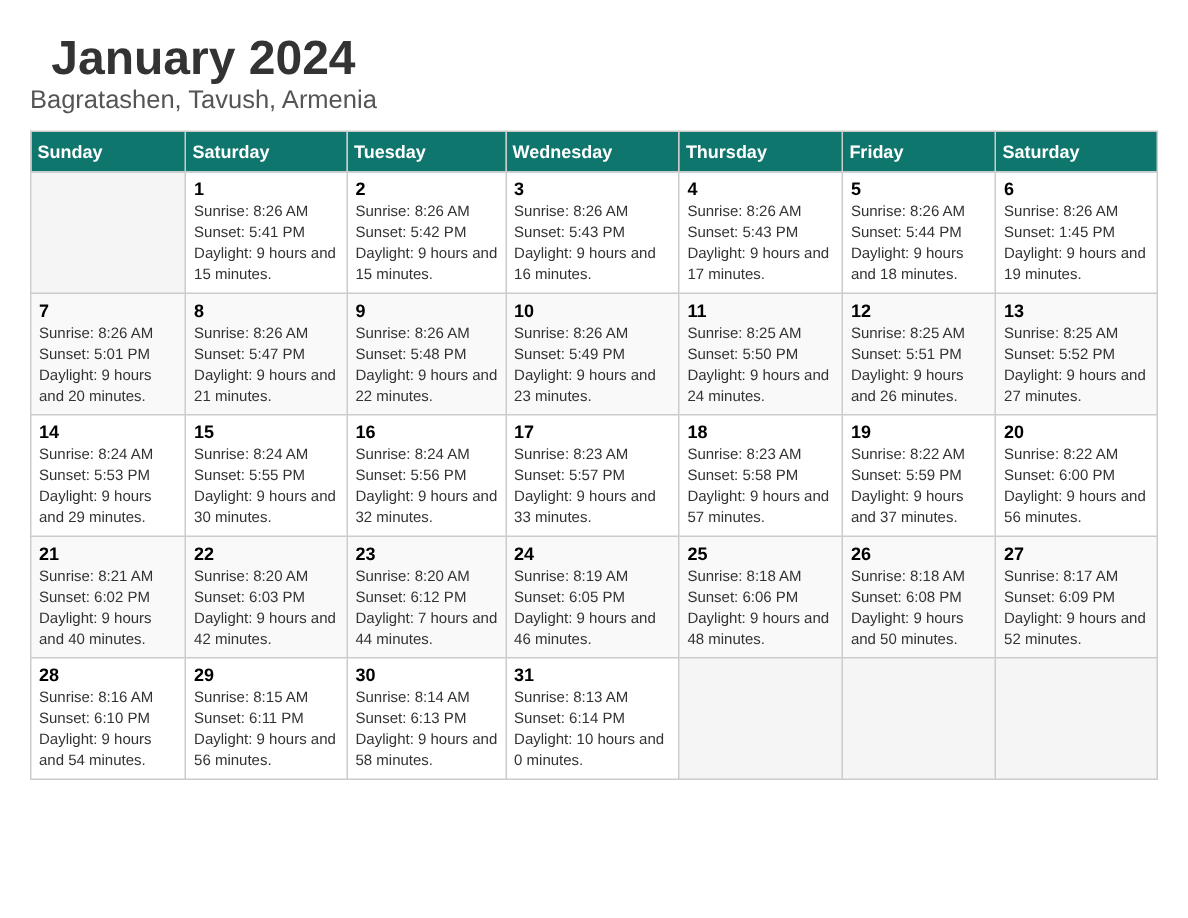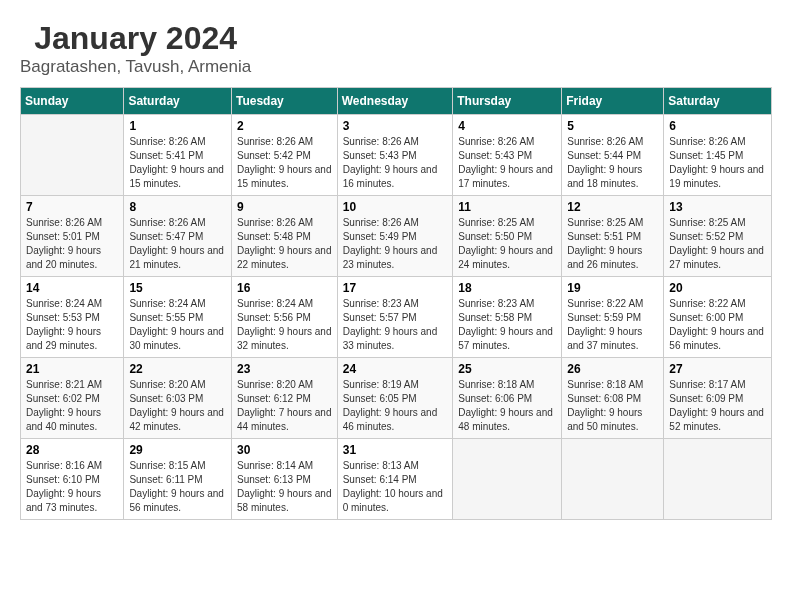--- a/index.html
+++ b/index.html
@@ -333,21 +333,21 @@
             <span>Daylight: 9 hours and 52 minutes.</span>
           </div>
         </td>
       </tr>
       <tr>
         <td>
           <span class="day-number">28</span>
           <div class="day-info">
             <span>Sunrise: 8:16 AM</span><br>
             <span>Sunset: 6:10 PM</span><br>
-            <span>Daylight: 9 hours and 73 minutes.</span>
+            <span>Daylight: 9 hours and 54 minutes.</span>
           </div>
         </td>
         <td>
           <span class="day-number">29</span>
           <div class="day-info">
             <span>Sunrise: 8:15 AM</span><br>
             <span>Sunset: 6:11 PM</span><br>
             <span>Daylight: 9 hours and 56 minutes.</span>
           </div>
         </td>

